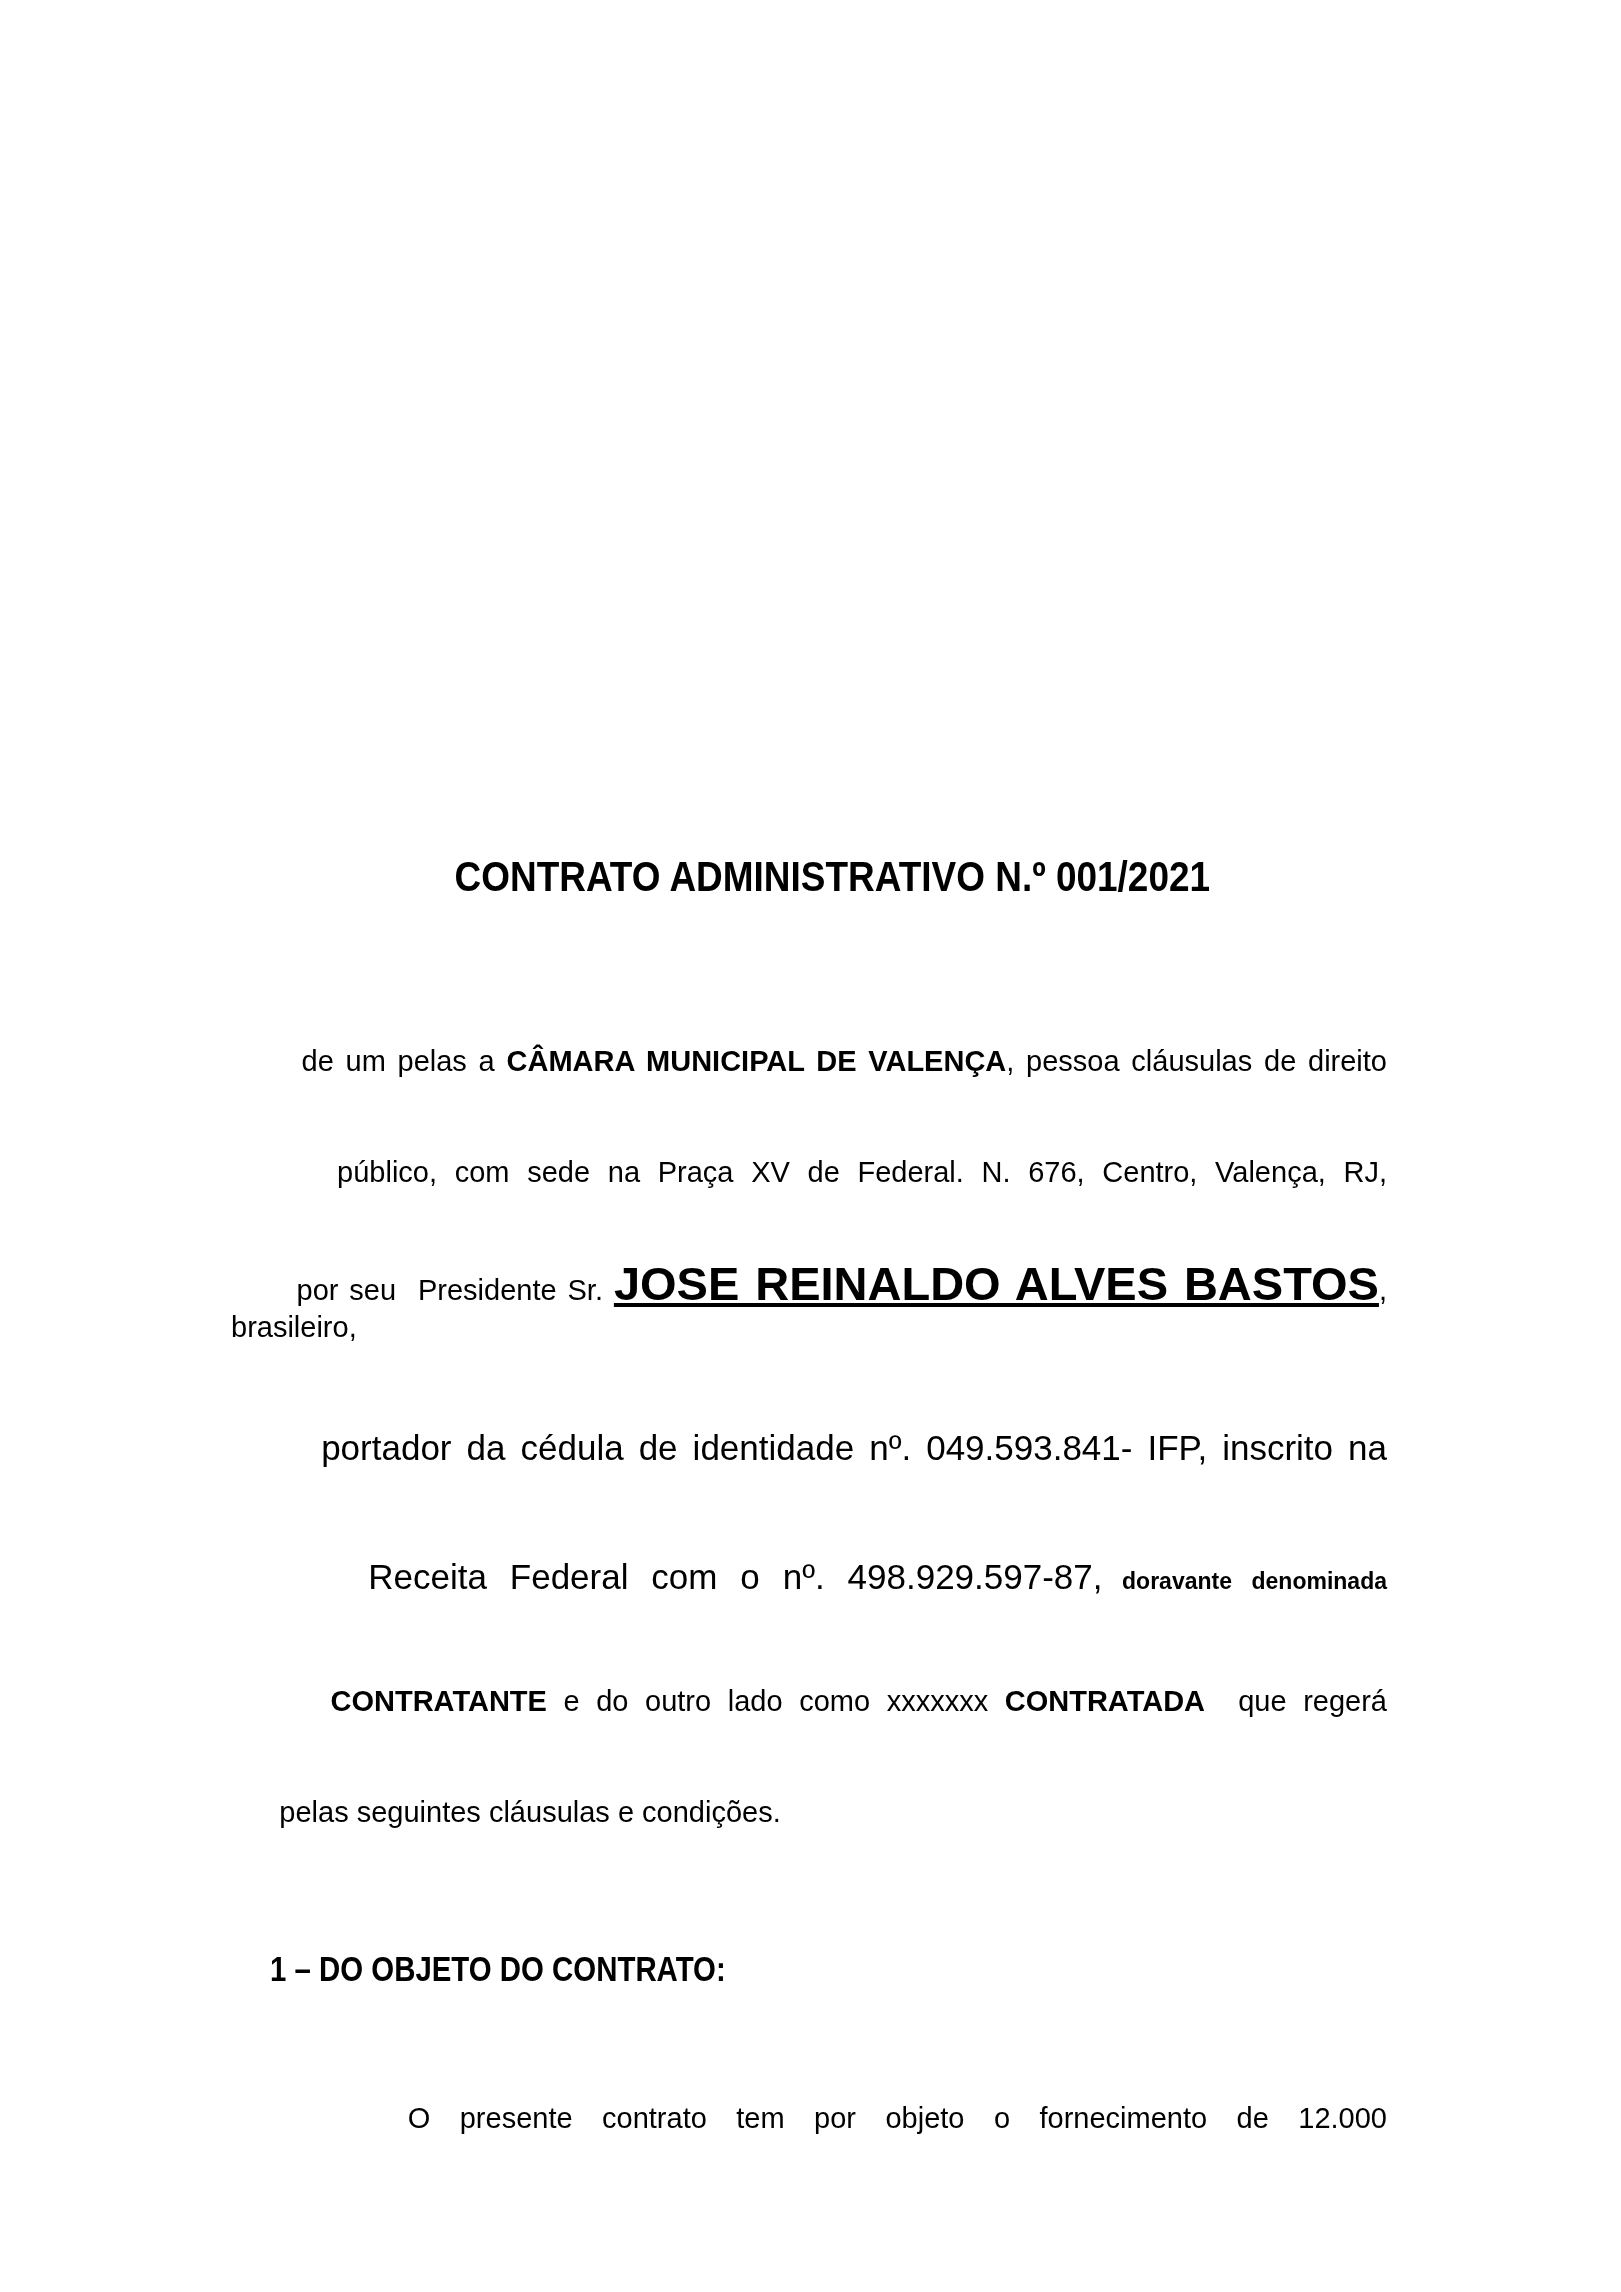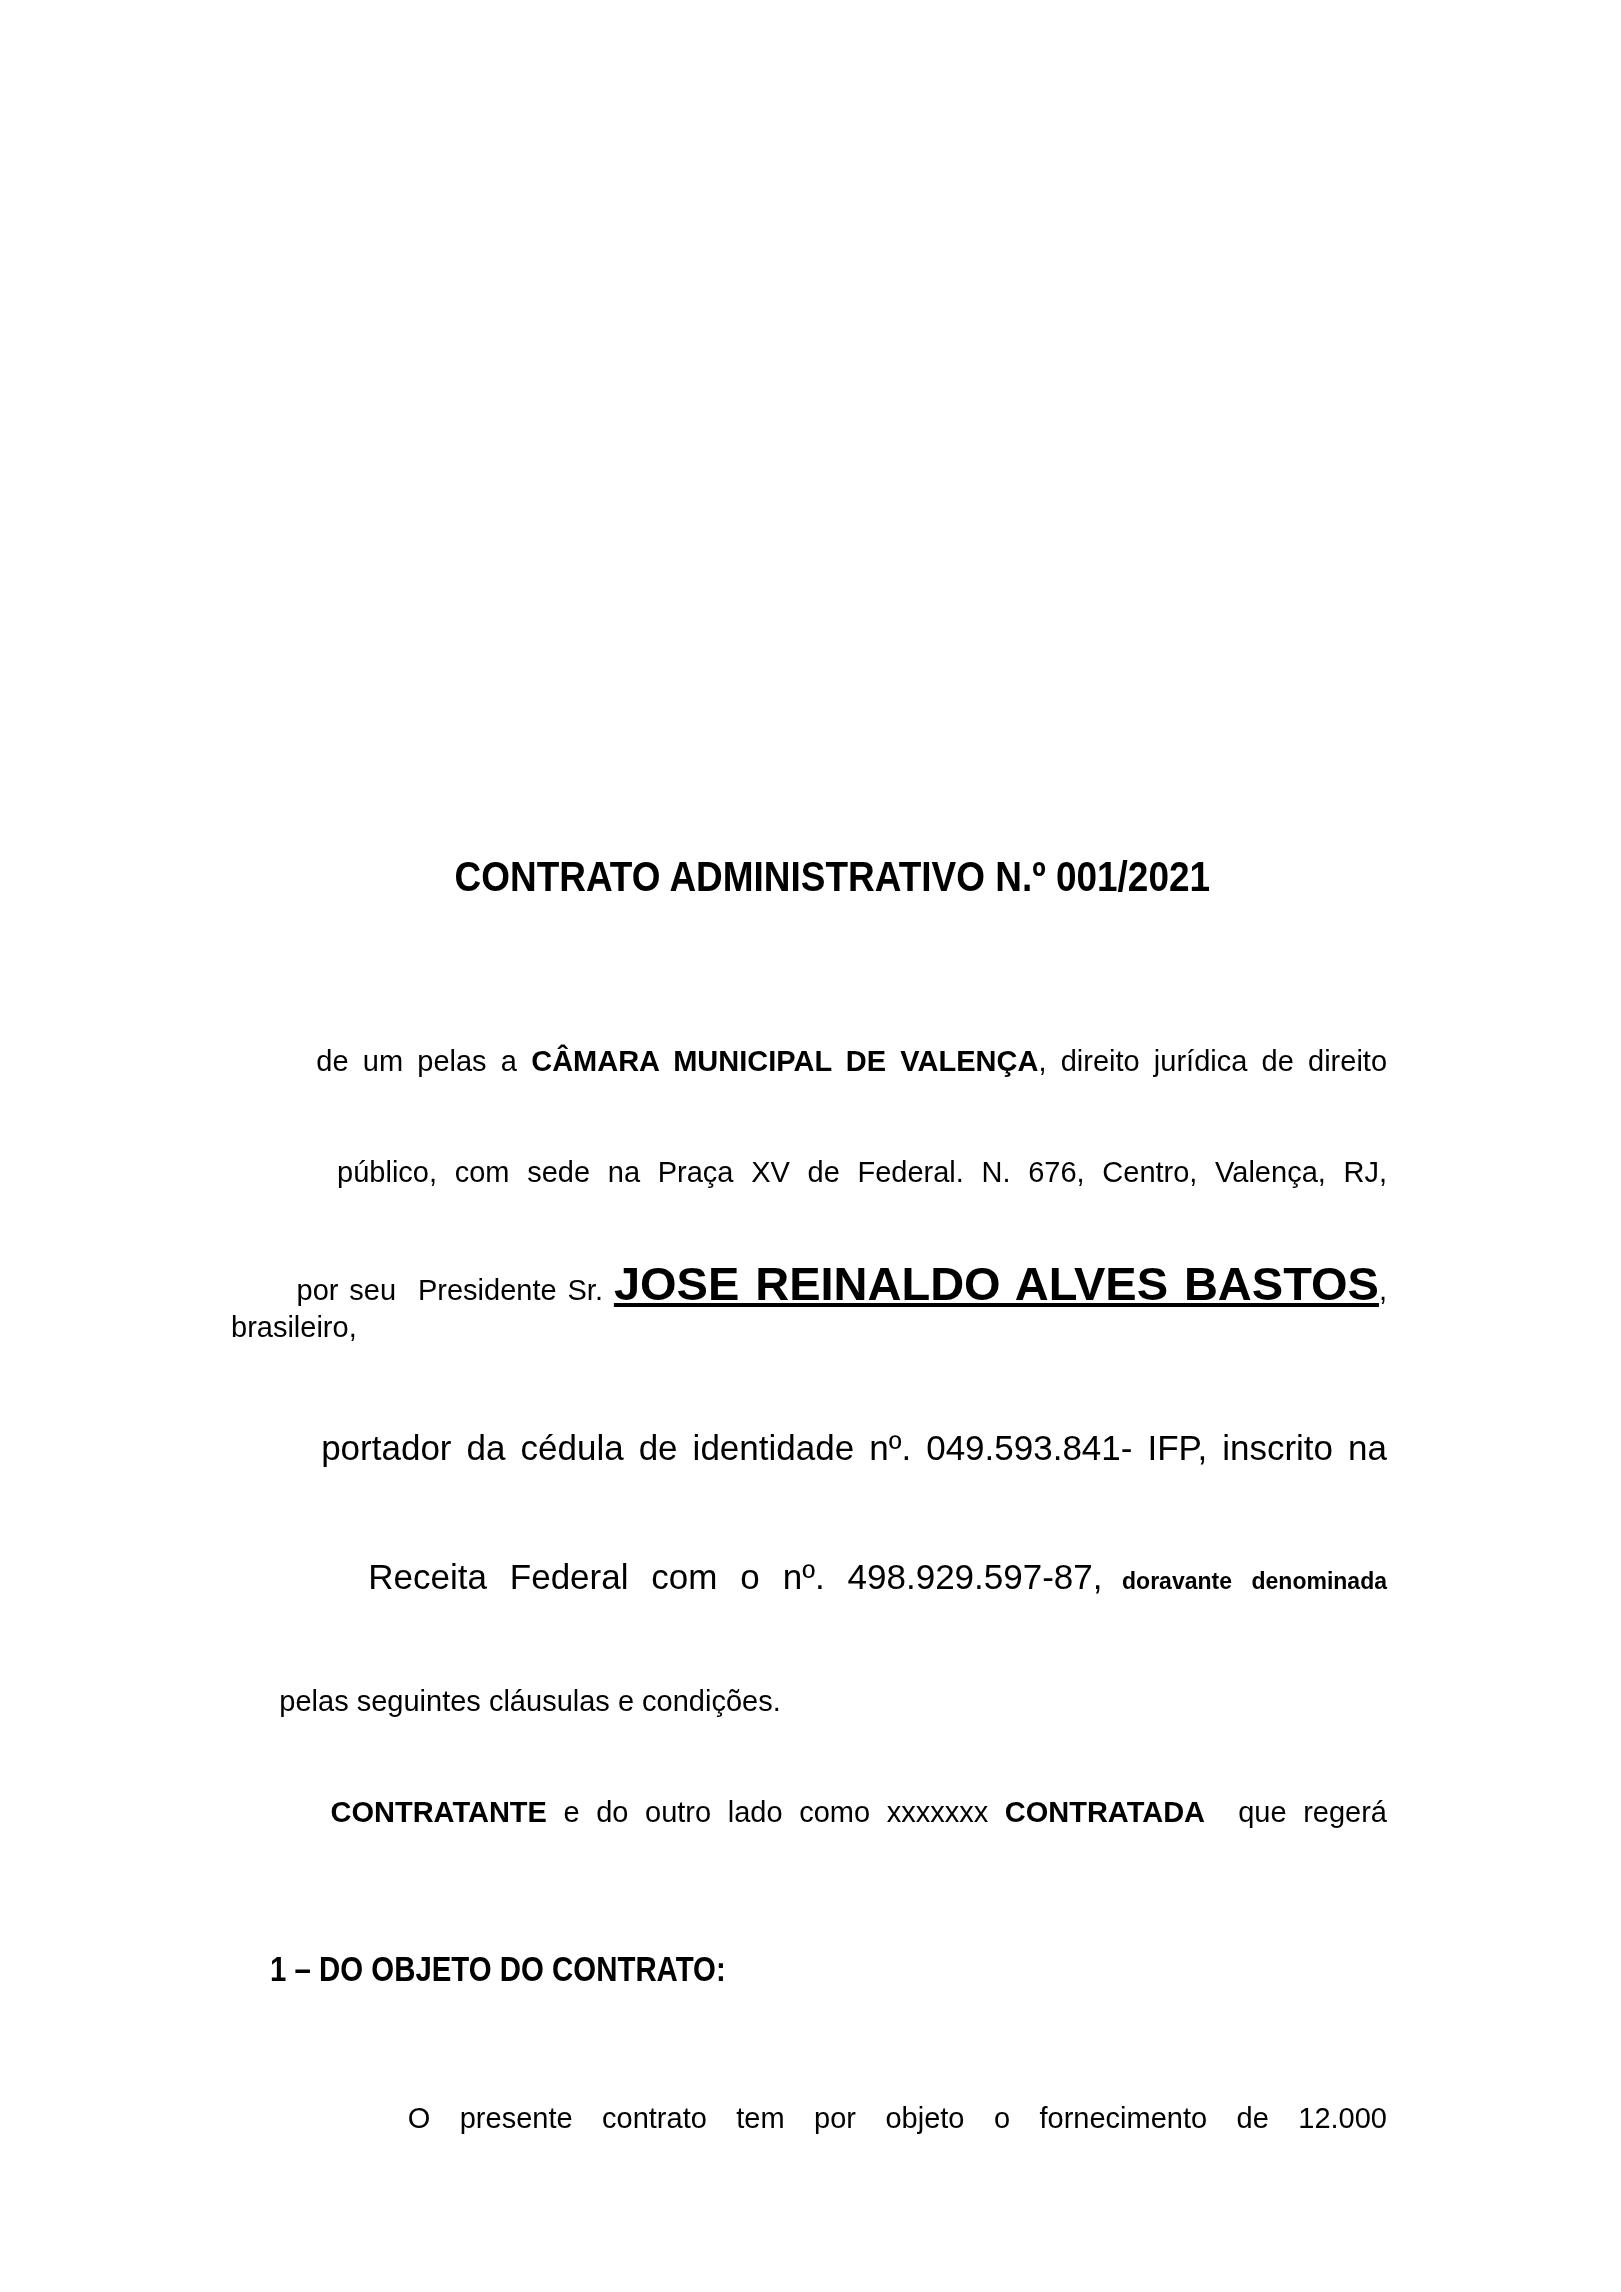--- a/index.html
+++ b/index.html
@@ -72,39 +72,39 @@
 <body>
 
 <div class="page">
 
   <div class="doc-title">
     <span>CONTRATO ADMINISTRATIVO N.º 001/2021</span>
   </div>
 
   <div class="para">
     <div class="line">
-      <span class="seg">de um pelas a </span><span class="seg b">CÂMARA MUNICIPAL DE VALENÇA</span><span class="seg">, direito jurídica de direito</span>
+      <span class="seg">de um pelas a </span><span class="seg b">CÂMARA MUNICIPAL DE VALENÇA</span><span class="seg">, pessoa cláusulas de direito</span>
     </div>
     <div class="line">
       <span class="seg">público, com sede na Praça XV de Federal. N. 676, Centro, Valença, RJ,</span>
     </div>
     <div class="line">
       <span class="seg">por seu  Presidente Sr. </span><span class="seg b lg">JOSE REINALDO ALVES BASTOS</span><span class="seg">, brasileiro,</span>
     </div>
     <div class="line lg">
       <span class="seg">portador da cédula de identidade nº. 049.593.841- IFP, inscrito na</span>
     </div>
     <div class="line lg">
       <span class="seg">Receita Federal com o nº. 498.929.597-87,</span><span class="seg sm"> doravante denominada</span>
     </div>
+    <div class="line">
+      <span class="seg b">CONTRATANTE</span><span class="seg"> e do outro lado como xxxxxxx </span><span class="seg b">CONTRATADA</span><span class="seg">  que regerá</span>
+    </div>
     <div class="line last">
       <span class="seg">pelas seguintes cláusulas e condições.</span>
-    </div>
-    <div class="line">
-      <span class="seg b">CONTRATANTE</span><span class="seg"> e do outro lado como xxxxxxx </span><span class="seg b">CONTRATADA</span><span class="seg">  que regerá</span>
     </div>
   </div>
 
   <div class="heading h1">
     <span>1 – DO OBJETO DO CONTRATO:</span>
   </div>
 
   <div class="para">
     <div class="line indent">
       <span class="seg">O presente contrato tem por objeto o fornecimento de 12.000</span>

